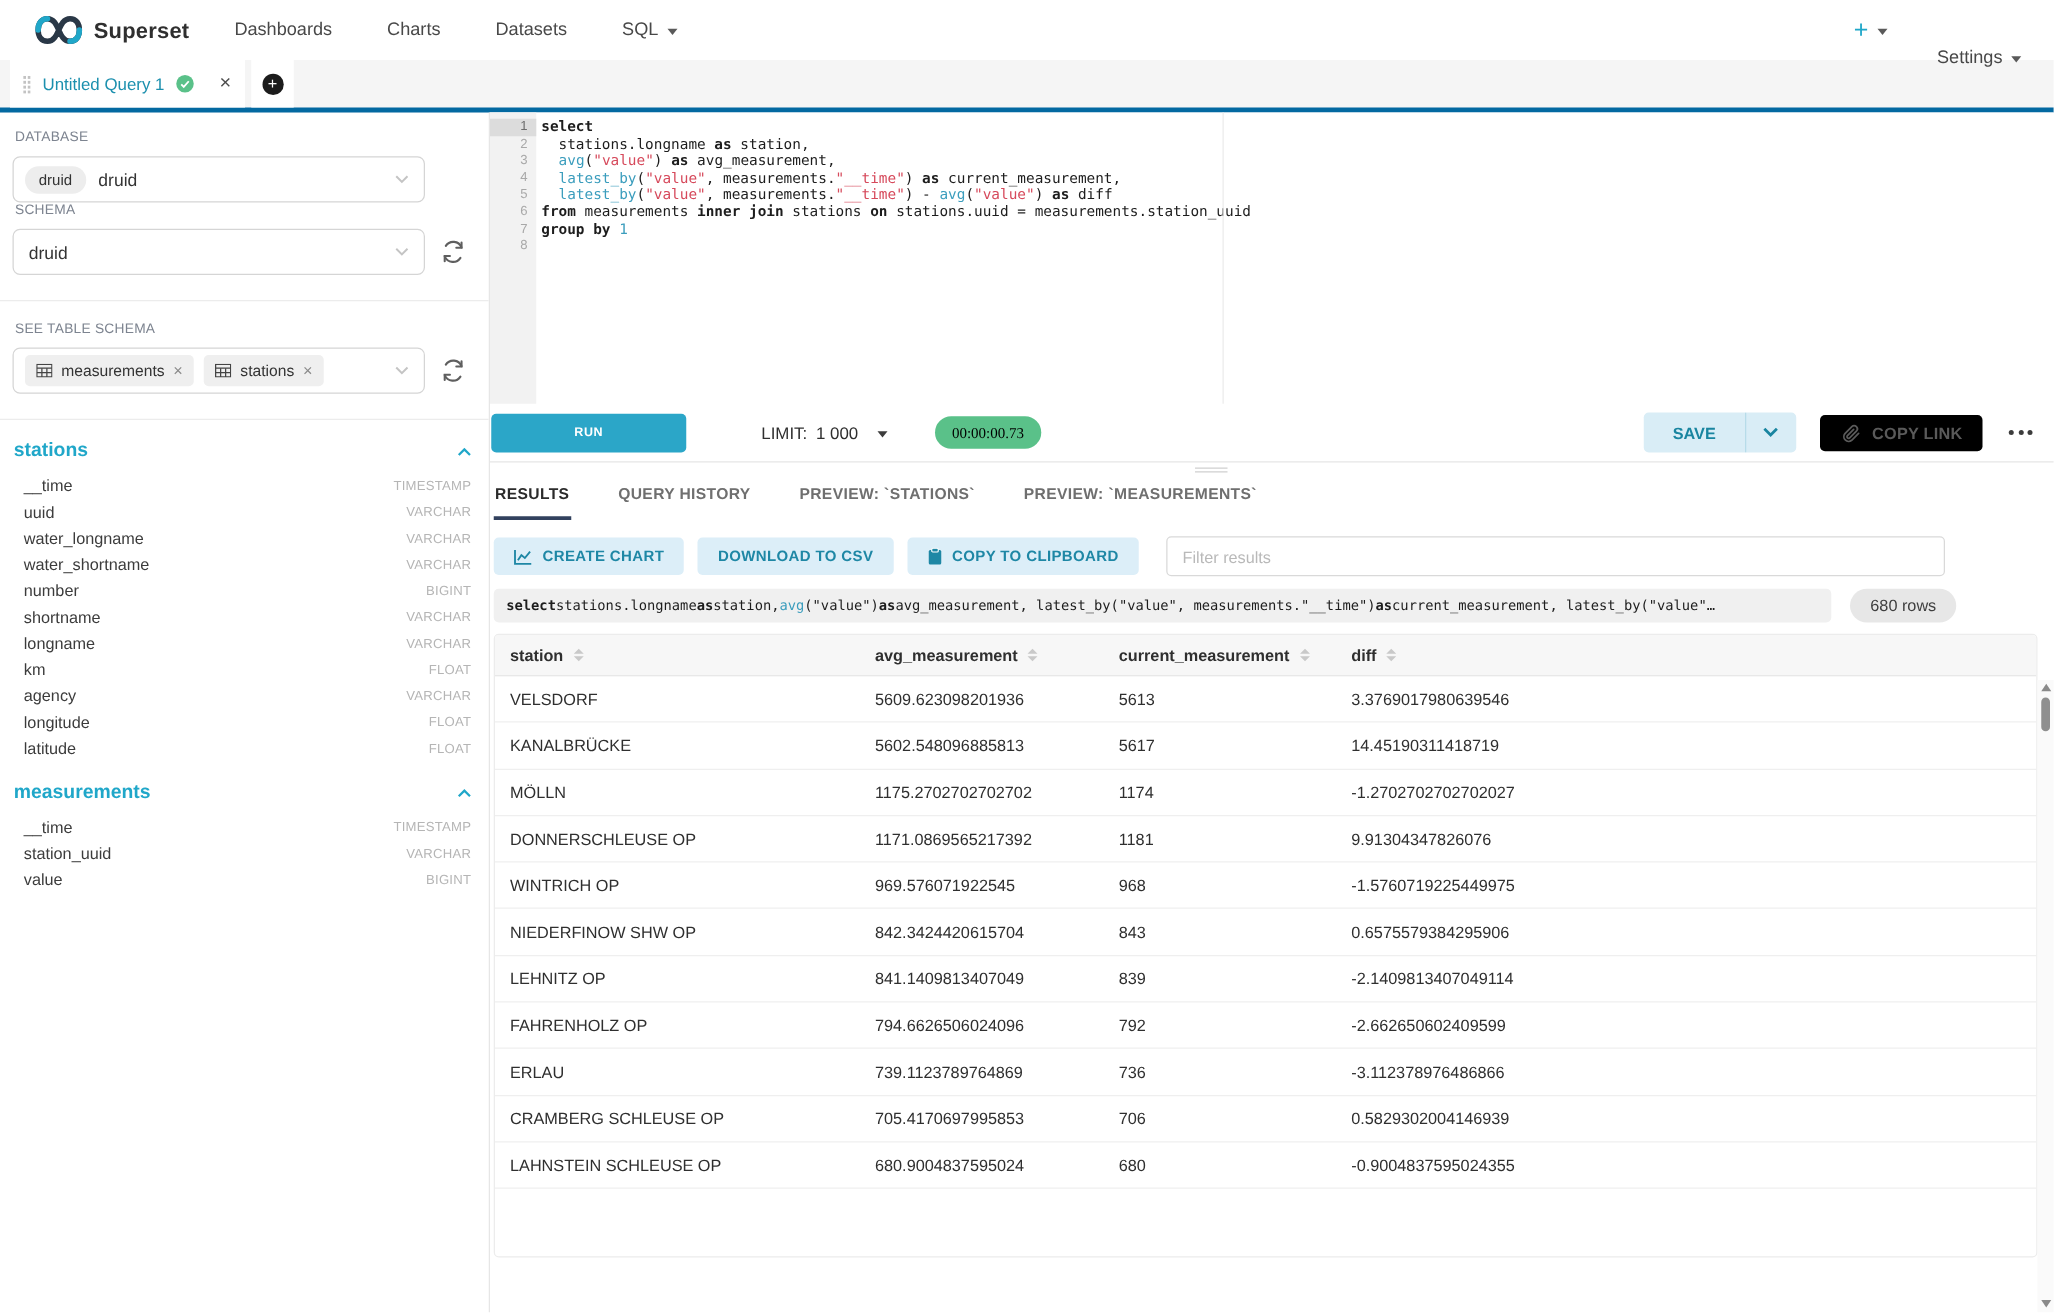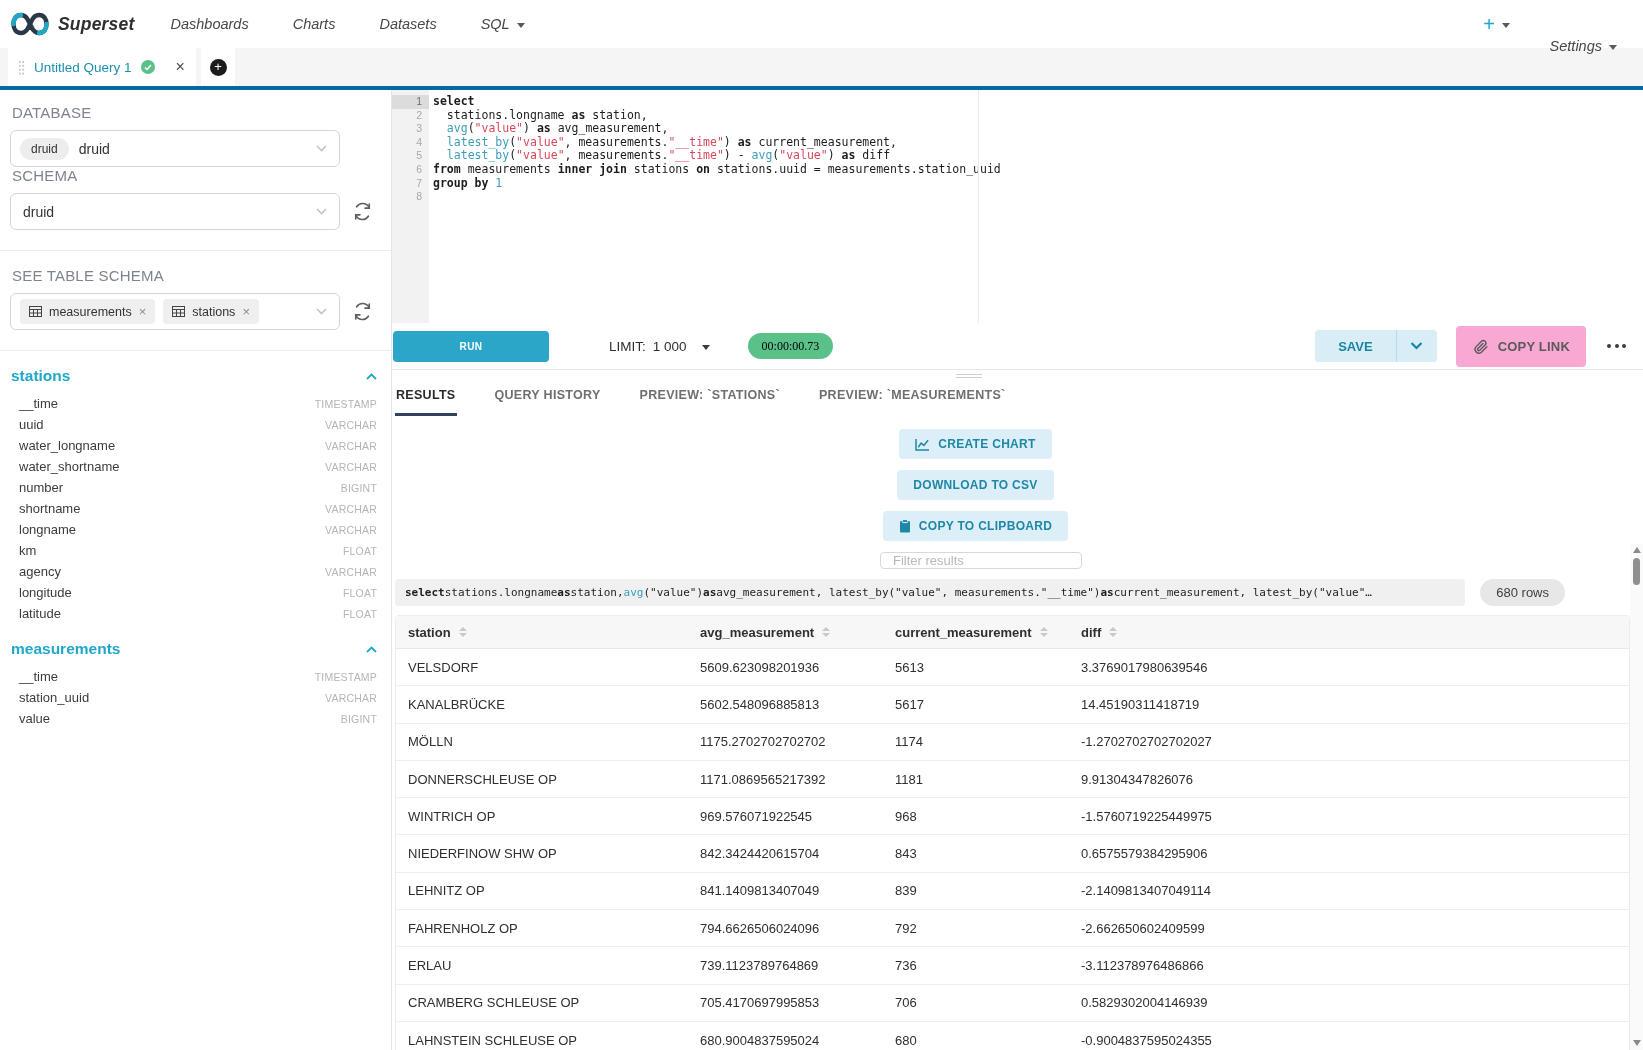--- a/index.html
+++ b/index.html
@@ -1,20 +1,20 @@
 <!DOCTYPE html>
 <html><head>
 <meta charset="utf-8">
 <style>
   * { margin:0; padding:0; box-sizing:border-box; }
   html,body { width:1643px; height:1050px; overflow:hidden; background:#fff;
     font-family:"Liberation Sans",sans-serif; color:#333; }
 
   
-  .navbar { height:48px; display:flex; align-items:center; padding:0 26px 0 11px; background:#fff;font-style:italic; }
+  .navbar { height:48px; display:flex; align-items:center; padding:0 26px 0 28px; background:#fff; }
   .brand { display:flex; align-items:center; gap:9px; margin-right:36px; }
   .brand-name { font-size:17.5px; font-weight:bold; color:#2f2f2f; letter-spacing:.2px; }
   .nav-items { display:flex; gap:44px; align-items:center; }
   .nav-item { font-size:14.5px; color:#484848; display:flex; align-items:center; gap:7px; cursor:pointer; }
   .caret-down { width:0; height:0; border-left:4px solid transparent; border-right:4px solid transparent;
     border-top:5px solid #5a5a5a; display:inline-block; transform:translateY(1px); }
   .nav-right { margin-left:auto; display:flex; align-items:center; gap:40px; }
   .plus-btn { display:flex; align-items:center; gap:7px; color:#20a7c9; font-size:20px; font-weight:400; cursor:pointer; }
   .settings-btn { display:flex; align-items:center; gap:7px; font-size:14.5px; color:#484848; cursor:pointer;margin-top:44px; }
 
@@ -29,21 +29,21 @@
   .addtab { width:34px; margin-left:5px; background:#fff; display:flex; align-items:center; justify-content:center; }
   .add-circle { width:17px; height:17px; border-radius:50%; background:#1c1c1c; color:#fff; font-size:13px;
     display:flex; align-items:center; justify-content:center; cursor:pointer; padding-bottom:1px; }
 
   
   .content { display:flex; height:960px; }
   .sidebar { width:392px; flex:0 0 392px; border-right:1px solid #e6e6e6; padding:14px 10px 0 10px; overflow:hidden; }
   .main { flex:1; display:flex; flex-direction:column; min-width:0; }
 
   
-  .side-label { font-size:15px; color:#7d8490; margin:0 0 9px 2px; letter-spacing:.2px; }
+  .side-label { font-size:11px; color:#7d8490; margin:0 0 9px 2px; letter-spacing:.2px; }
   .select-row { display:flex; align-items:center; gap:13px; }
   .sel { width:330px; height:37px; border:1px solid #d5d5d5; border-radius:6px; background:#fff;
     display:flex; align-items:center; padding:0 12px 0 9px; gap:10px; cursor:pointer; }
   .chip { background:#ededed; border-radius:12px; padding:4px 11px; font-size:12px; color:#333; }
   .sel-value { font-size:14px; color:#333; }
   .sel-caret { margin-left:auto; display:flex; }
   .icon-btn { display:flex; cursor:pointer; }
   .mt20 { }
   .side-divider { border-top:1px solid #ececec; margin:20px -10px 16px -10px; }
   .chips { display:flex; gap:8px; }
@@ -78,33 +78,33 @@
     font-size:10px; letter-spacing:.5px; display:flex; align-items:center; justify-content:center; cursor:pointer; }
   .limit { margin-left:60px; display:flex; align-items:center; gap:7px; font-size:13.5px; color:#2f2f2f; cursor:pointer; }
   .limit .caret-down { border-top-color:#3c3c3c; margin-left:8px; }
   .timer { margin-left:38px; background:#5ac189; color:#000000; height:26px; border-radius:13px; padding:0 14px;
     display:flex; align-items:center; font-family:Liberation Serif, serif; font-size:12px; }
   .toolbar-right { margin-left:auto; display:flex; align-items:center; gap:19px; }
   .save-split { display:flex; height:32px; background:#d9edf6; border-radius:4px; overflow:hidden; }
   .save-main { padding:0 23px; display:flex; align-items:center; color:#1985a0; font-weight:bold; font-size:13px; cursor:pointer; }
   .save-sep { width:1px; background:#b7dce9; }
   .save-caret { width:40px; display:flex; align-items:center; justify-content:center; cursor:pointer; }
-  .copy-link { height:41px; background:#f9a8d4; border-radius:4px; padding:0 16px; display:flex; align-items:center;
+  .copy-link { height:29px; background:#000000; border-radius:4px; padding:0 16px; display:flex; align-items:center;
     gap:9px; color:#5a5a5a; font-weight:bold; font-size:13px; letter-spacing:.2px; cursor:pointer; }
   .more-dots { display:flex; gap:3.5px; cursor:pointer; padding:4px 2px; }
   .more-dots i { width:4px; height:4px; border-radius:50%; background:#3c3c3c; }
 
   
   .results { flex:1; position:relative; padding-left:1px; min-height:0; }
   .grip { width:26px; margin:4px 0 0 563px; }
   .grip i { display:block; height:1px; background:#cfcfcf; margin:2px 0; }
   .rtabs { display:flex; gap:37px; padding:2px 0 0 2px; }
   .rtab { font-size:12.5px; font-weight:bold; color:#6f6f6f; letter-spacing:.3px; padding:6px 1px 11px; cursor:pointer; white-space:nowrap; }
   .rtab.active { color:#2b2b2b; border-bottom:3px solid #32415e; }
-  .actions-row { display:flex; align-items:center; gap:11px; margin:13px 87px 0 2px;flex-direction:column; }
+  .actions-row { display:flex; align-items:center; gap:11px; margin:13px 87px 0 2px; }
   .action-btn { height:30px; background:#dceef8; border-radius:4px; padding:0 16px; display:flex; align-items:center;
     gap:8px; color:#1e87a5; font-weight:bold; font-size:12px; letter-spacing:.3px; cursor:pointer; white-space:nowrap; }
   .filter-input { flex:1; height:32px; border:1px solid #d9d9d9; border-radius:4px; margin-left:11px;
     padding:0 12px; font-size:13px; color:#333; font-family:"Liberation Sans",sans-serif; outline:none; }
   .filter-input::placeholder { color:#b9b9b9; }
   .preview-row { display:flex; align-items:center; gap:15px; margin:10px 78px 0 2px; }
   .preview-bar { flex:1; background:#f0f0f0; border-radius:4px; height:27px; display:flex; align-items:center;
     padding:0 10px; font-family:"DejaVu Sans Mono",monospace; font-size:11px; white-space:nowrap; overflow:hidden; }
   .rows-badge { background:#e7e7e7; border-radius:14px; height:27px; padding:0 16px; display:flex; align-items:center;
     font-size:13px; color:#3f3f3f; white-space:nowrap; }

